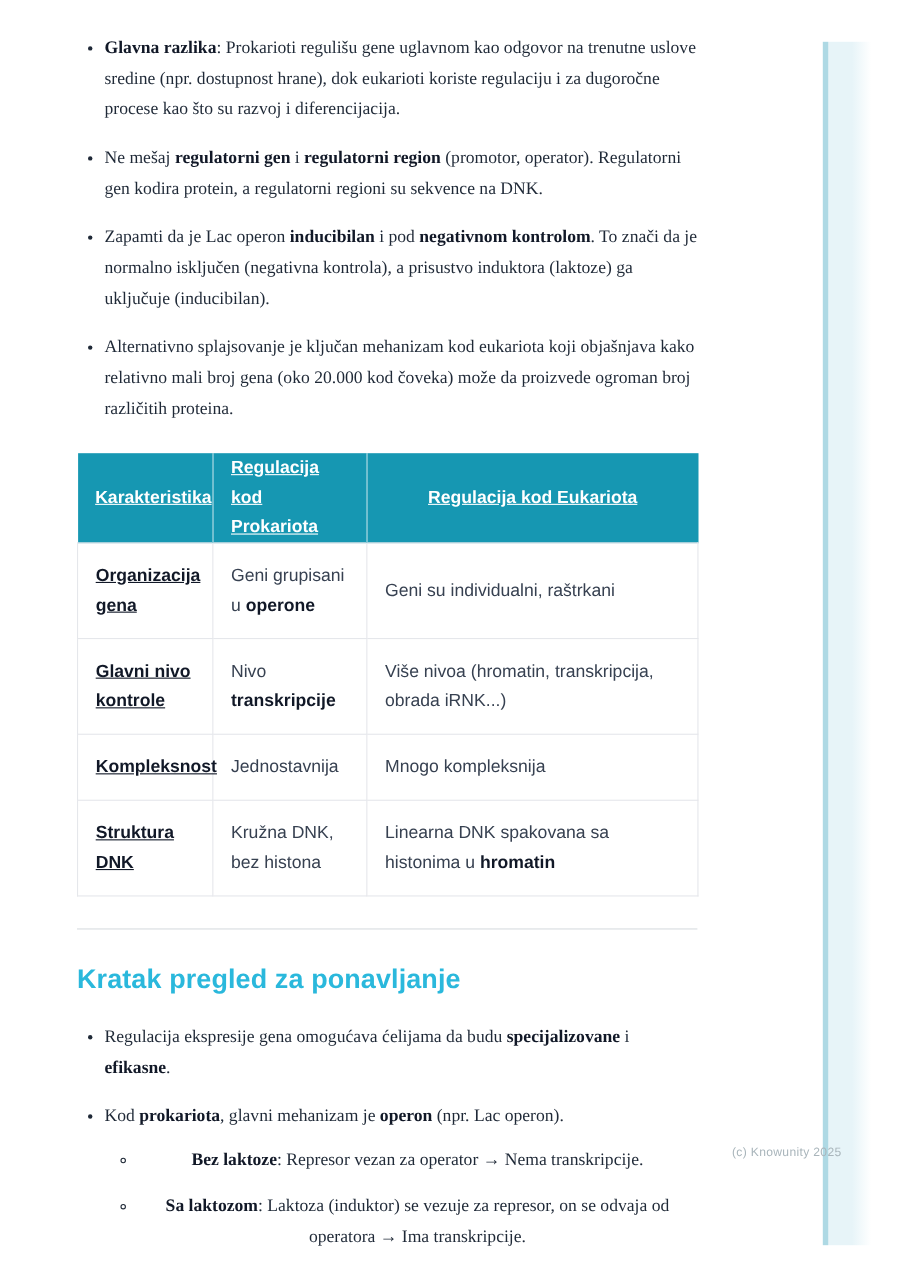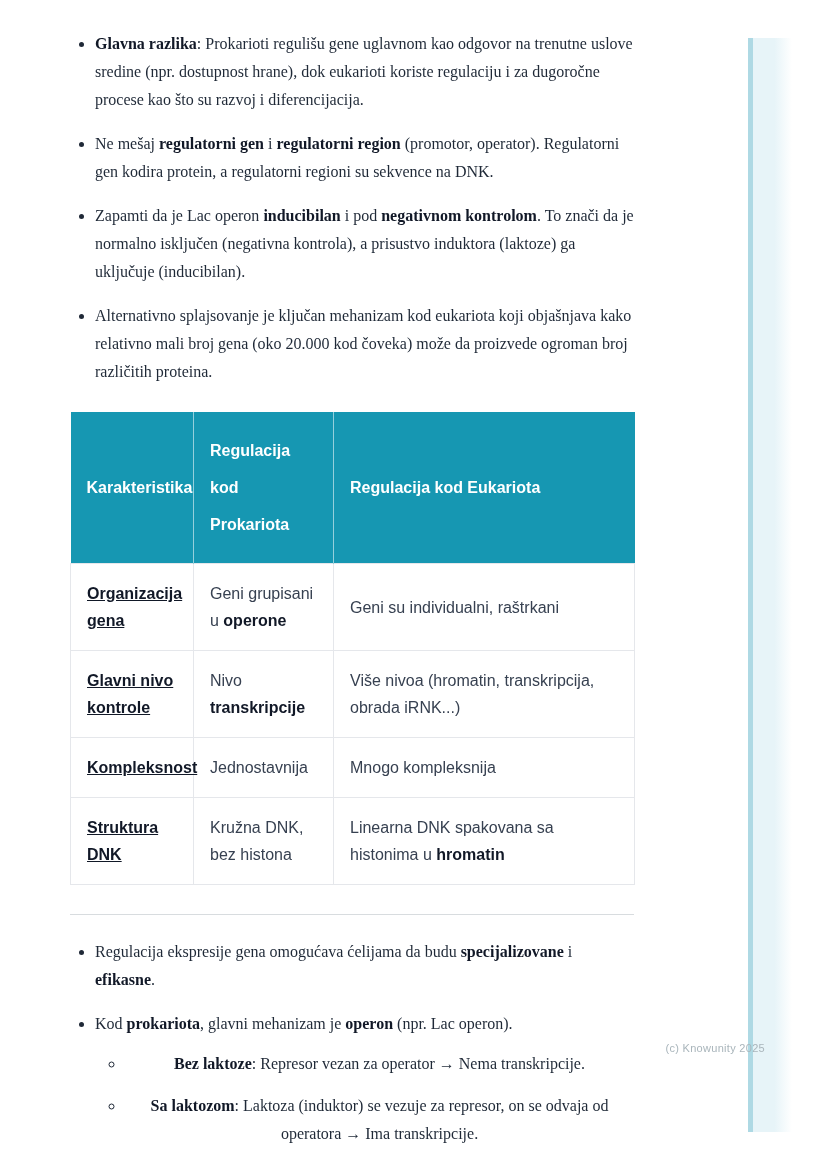--- a/index.html
+++ b/index.html
@@ -33,24 +33,25 @@
   table.cmp{
     width:564px;margin-top:26px;border-collapse:collapse;table-layout:fixed;
     font-size:16px;
   }
   table.cmp col.c1{width:123px;}
   table.cmp col.c2{width:140px;}
   table.cmp col.c3{width:301px;}
   table.cmp th{
     background:var(--table-header-bg);color:var(--table-header-text);
     font-weight:600;text-align:left;vertical-align:middle;
-    padding:20px 16px;line-height:37px;
+    padding:0 16px;line-height:27px;
     border-right:1px solid rgba(255,255,255,0.55);
+    text-decoration:underline;
   }
-  table.cmp th:last-child{border-right:none;}
+  table.cmp th:last-child{border-right:none;text-align:center;}
   table.cmp td{
     border:1px solid var(--table-border);
     padding:16px 16px;line-height:27px;vertical-align:middle;
     color:var(--text-secondary);background:#ffffff;
   }
   table.cmp td:first-child{font-weight:bold;color:#111827;text-decoration:underline;}
   hr.divider{border:none;border-top:1px solid var(--divider);margin:29px 0 0;}
   h2.section-heading{
     margin:31px 0 0;font-size:24.5px;line-height:30px;font-weight:bold;
     color:var(--heading-accent);letter-spacing:0.1px;
@@ -116,20 +117,21 @@
         <tr>
           <td><strong>Struktura DNK</strong></td>
           <td><span>Kružna DNK, bez histona</span></td>
           <td><span>Linearna DNK spakovana sa histonima u </span><strong>hromatin</strong></td>
         </tr>
       </tbody>
   </table>
 
   <hr class="divider">
 
+  <h2 class="section-heading">Kratak pregled za ponavljanje</h2>
 
   <ul class="main-list summary">
       <li><span>Regulacija ekspresije gena omogućava ćelijama da budu </span><strong>specijalizovane</strong><span> i </span><strong>efikasne</strong><span>.</span></li>
       <li><span>Kod </span><strong>prokariota</strong><span>, glavni mehanizam je </span><strong>operon</strong><span> (npr. Lac operon).</span><ul class="sub circle">
           <li><strong>Bez laktoze</strong><span>: Represor vezan za operator → Nema transkripcije.</span></li>
           <li><strong>Sa laktozom</strong><span>: Laktoza (induktor) se vezuje za represor, on se odvaja od operatora → Ima transkripcije.</span></li>
         </ul></li>
     </ul>
 
 </div>

